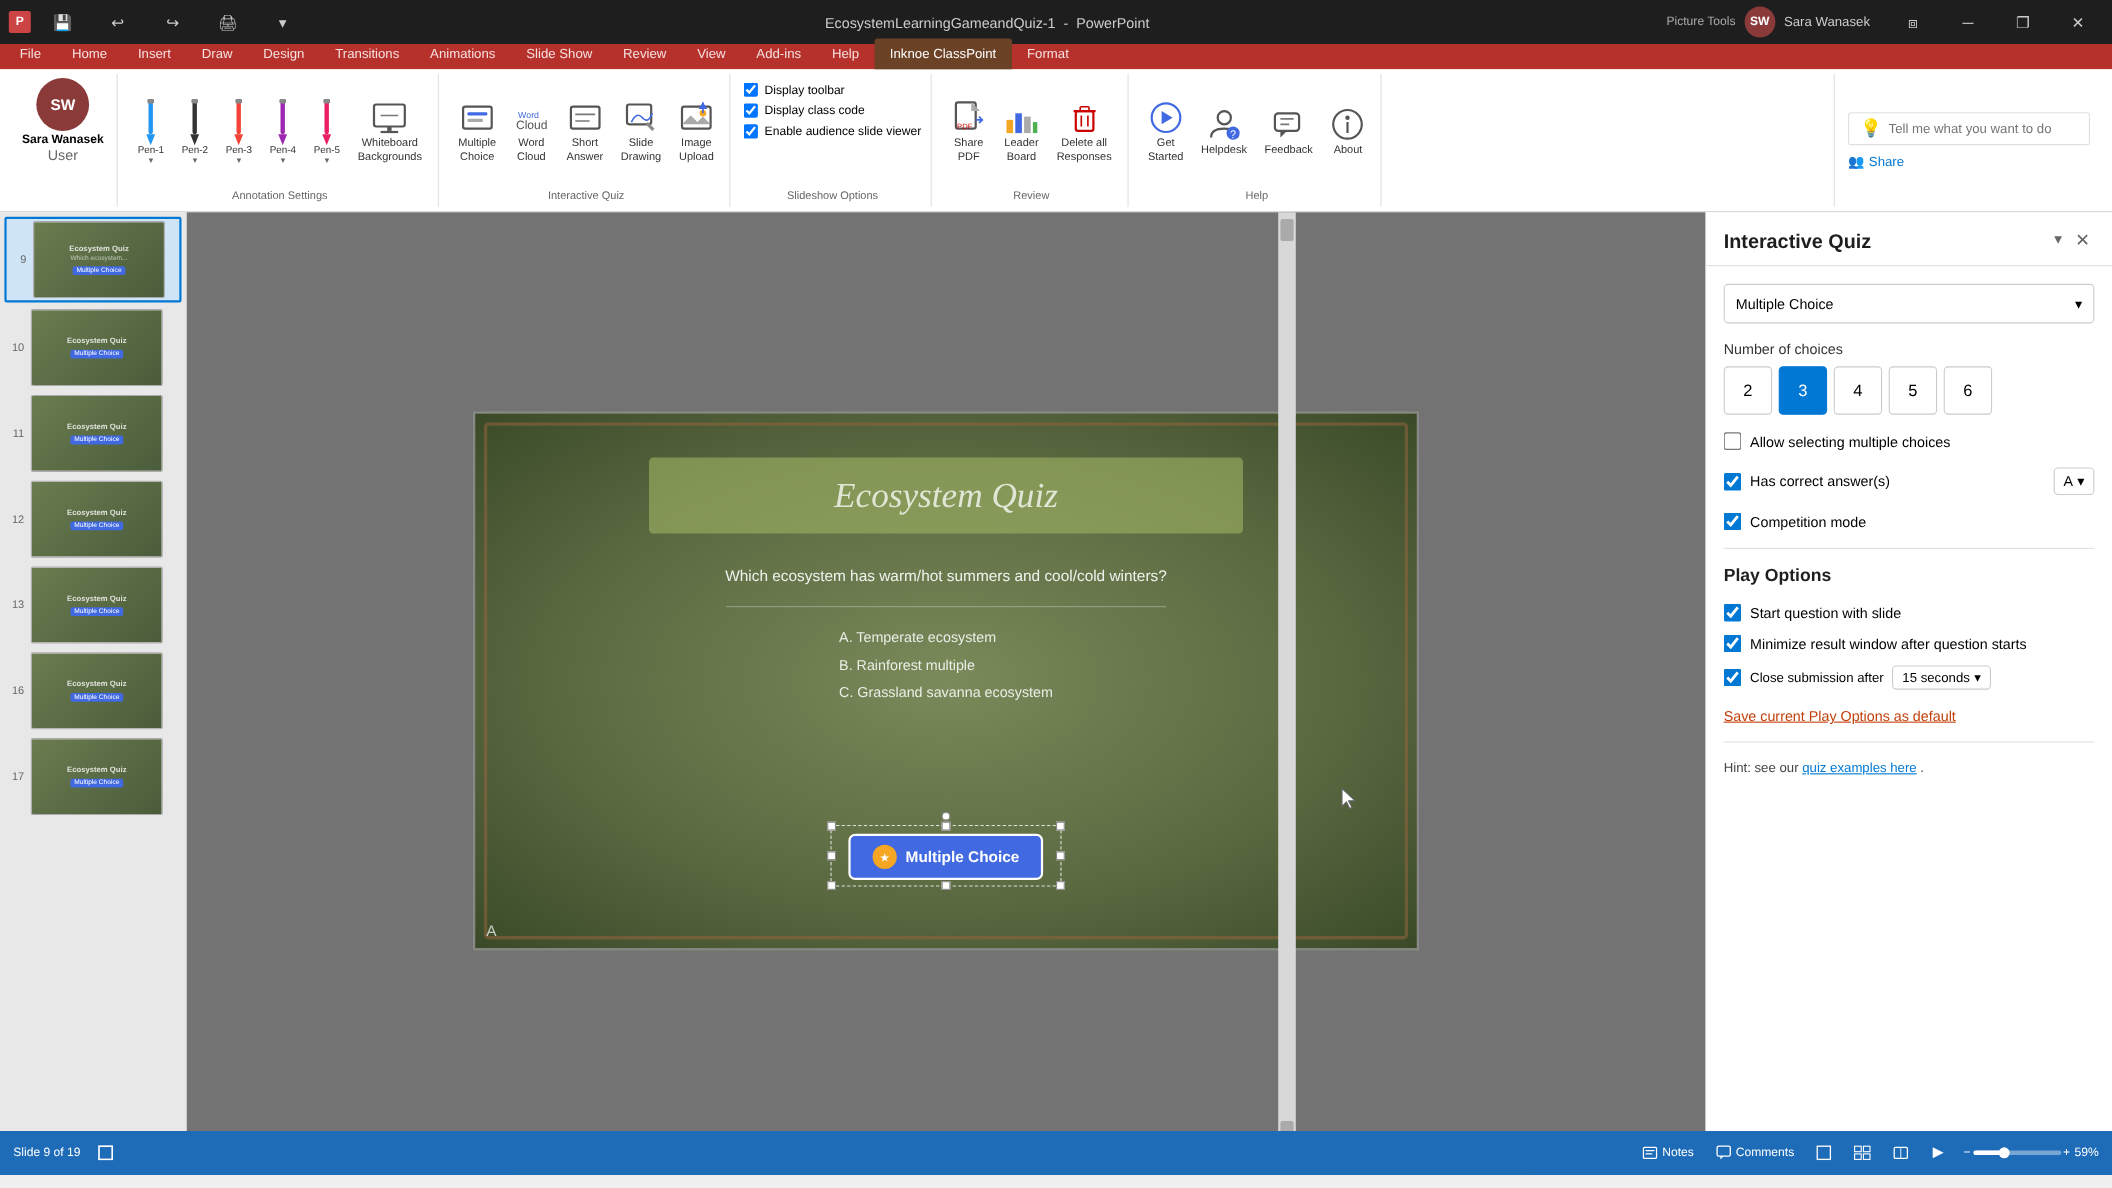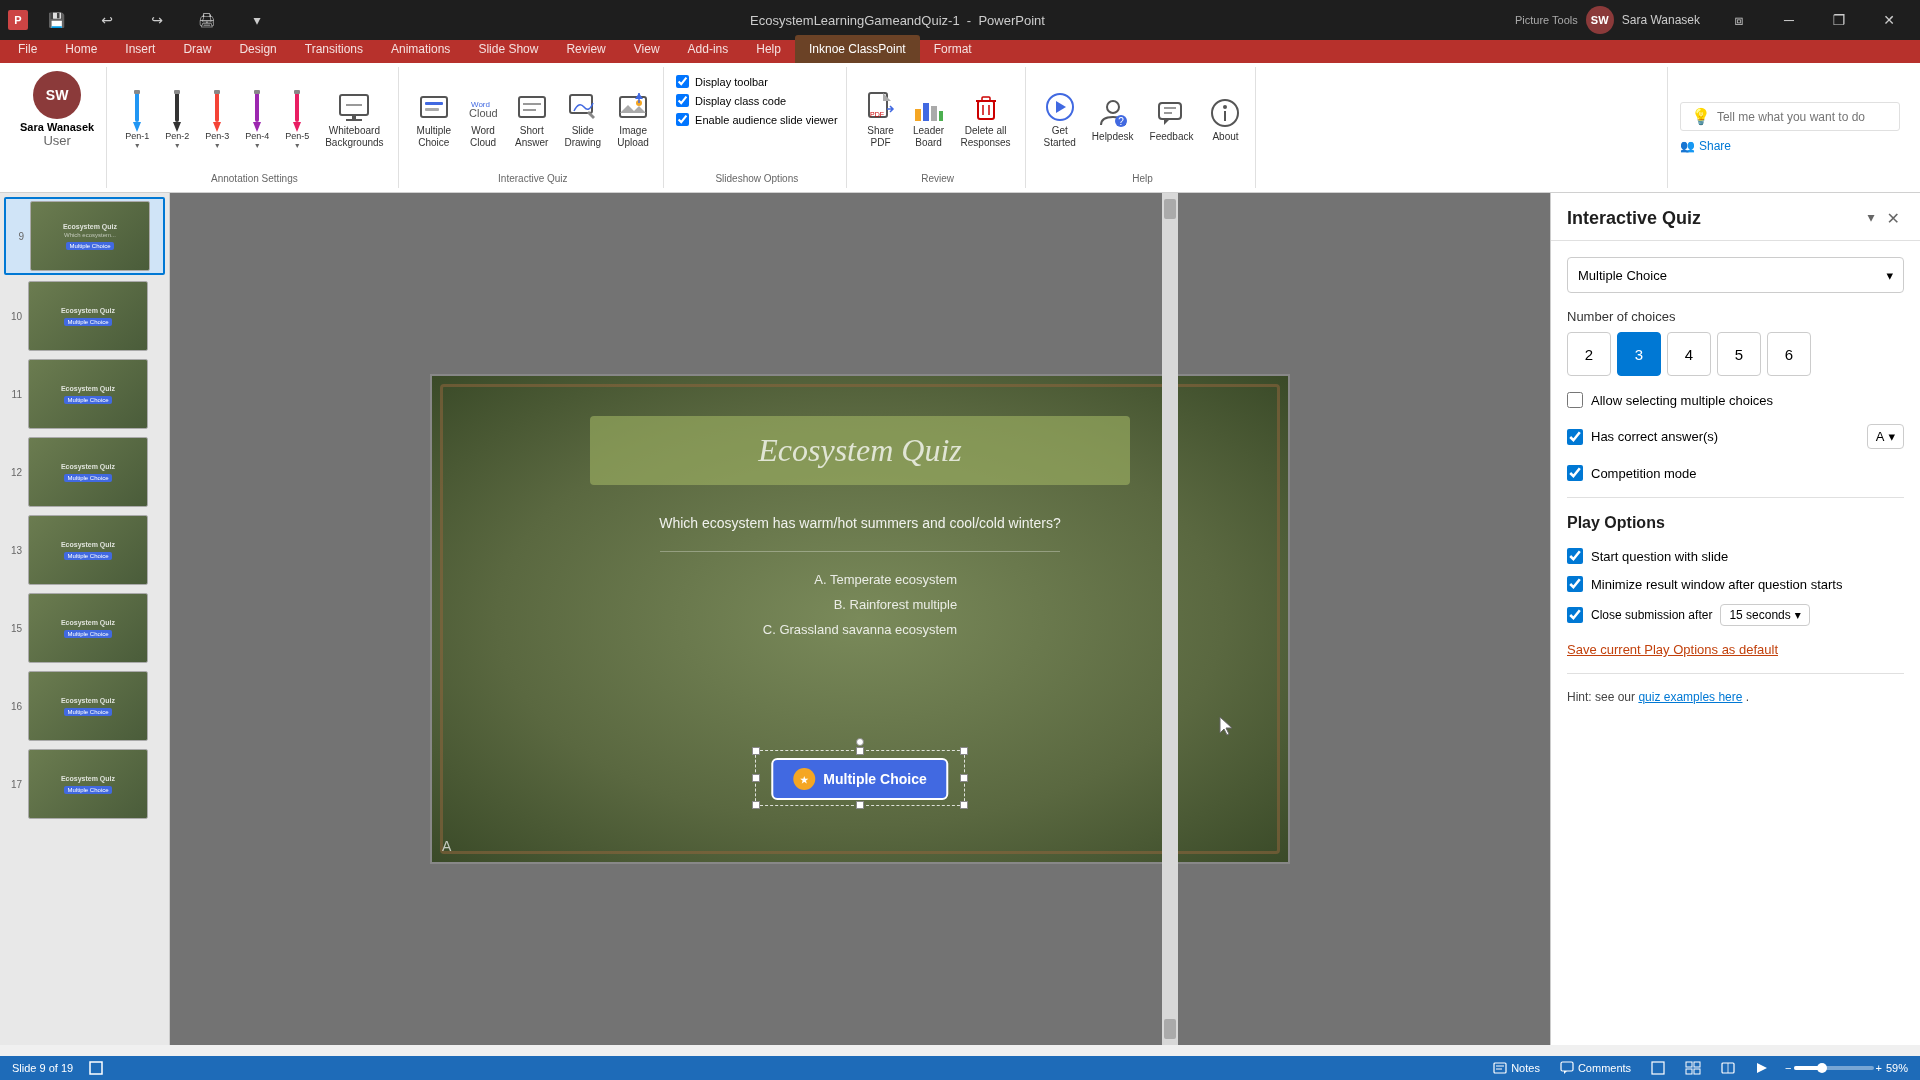--- a/index.html
+++ b/index.html
@@ -209,21 +209,21 @@
     }
     .slide-divider {
       width: 400px;
       height: 1px;
       background: rgba(255,255,255,0.3);
     }
     .slide-answers {
       display: flex;
       flex-direction: column;
       gap: 10px;
-      align-items: flex-end;
+      align-items: flex-start;
     }
     .slide-answer {
       font-size: 13px;
       color: rgba(255,255,255,0.85);
     }
     .mc-badge-selected {
       background: #4169e1;
       color: white;
       padding: 8px 20px;
       border-radius: 6px;
@@ -337,30 +337,30 @@
 
     
     .save-link { color: #c2410c; font-size: 13px; cursor: pointer; text-decoration: underline; }
 
     
     .hint-text { font-size: 12px; color: #444; }
     .hint-link { color: #0078d4; cursor: pointer; text-decoration: underline; }
 
     
     .status-bar {
-      height: 24px;
+      height: 40px;
       background: #1e6bb8;
       display: flex;
       align-items: center;
       padding: 0 12px;
       gap: 16px;
       color: white;
       font-size: 11px;
       position: fixed;
-      bottom: 0;
+      bottom: 12px;
       width: 100%;
     }
     .status-right { margin-left: auto; display: flex; align-items: center; gap: 12px; }
     .status-btn { display: flex; align-items: center; gap: 4px; cursor: pointer; padding: 2px 4px; border-radius: 2px; }
 
     
     .slide-letter { position: absolute; bottom: 8px; left: 10px; font-size: 14px; color: rgba(255,255,255,0.7); }
   </style>
 </head>
 <body>
@@ -729,29 +729,20 @@
     <div class="slide-thumb">
       <span class="slide-num">13</span>
       <div class="slide-img">
         <div class="slide-img-inner">
             <div class="slide-title-mini">Ecosystem Quiz</div>
             <div class="slide-badge">Multiple Choice</div>
           </div>
       </div>
     </div>
     <div class="slide-thumb">
-      <span class="slide-num">15</span>
-      <div class="slide-img">
-        <div class="slide-img-inner">
-            <div class="slide-title-mini">Ecosystem Quiz</div>
-            <div class="slide-badge">Multiple Choice</div>
-          </div>
-      </div>
-    </div>
-    <div class="slide-thumb">
       <span class="slide-num">16</span>
       <div class="slide-img">
         <div class="slide-img-inner">
             <div class="slide-title-mini">Ecosystem Quiz</div>
             <div class="slide-badge">Multiple Choice</div>
           </div>
       </div>
     </div>
     <div class="slide-thumb">
       <span class="slide-num">17</span>

